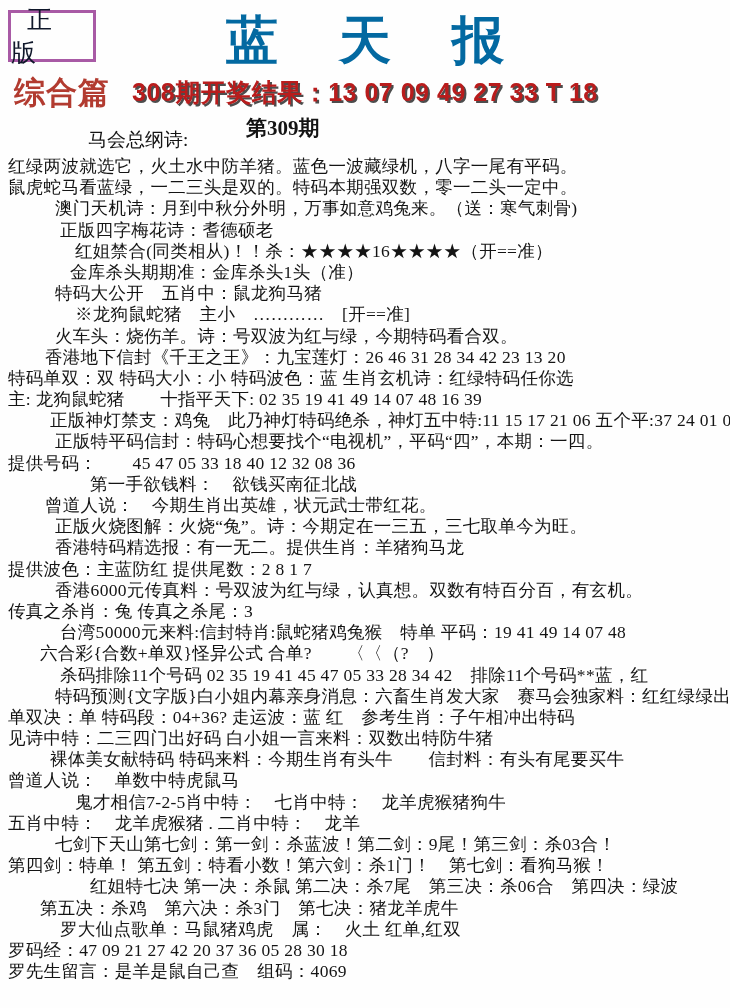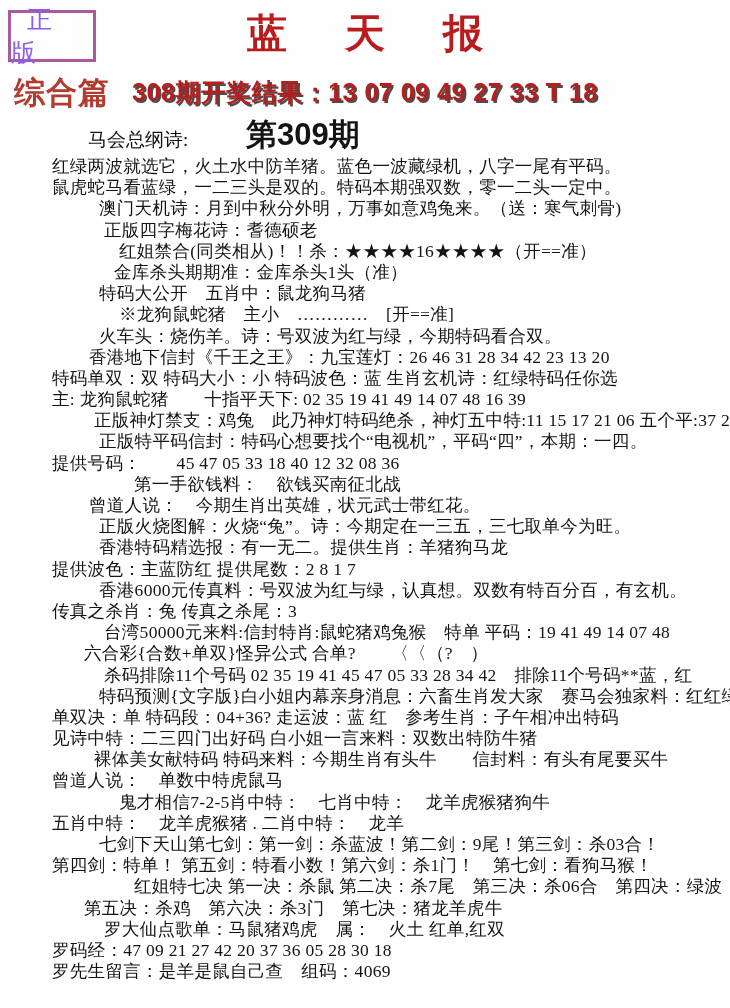--- a/index.html
+++ b/index.html
@@ -4,48 +4,48 @@
 <style>
   html,body{margin:0;padding:0;background:#ffffff;}
   .page{
     position:relative;width:730px;height:1008px;background:#fefefe;
     font-family:"Liberation Serif","DejaVu Serif",serif;color:#141414;
     overflow:hidden;
   }
   
   .badge{
     position:absolute;left:8px;top:10px;width:82px;height:46px;
-    border:3px solid #a85aa5;color:#8b5cf6;
+    border:3px solid #a85aa5;color:#0f172a;
     display:flex;align-items:center;justify-content:center;
     font-size:25px;letter-spacing:16px;text-indent:16px;font-weight:500;
   }
   .title{
     position:absolute;left:0;top:6px;width:100%;text-align:center;
-    color:#b91c1c;font-size:40px;font-weight:600;word-spacing:48px;
+    color:#0369a1;font-size:52px;font-weight:600;word-spacing:48px;
   }
   .section{
     position:absolute;left:14px;top:72px;font-size:31px;color:#b23b30;
     font-weight:700;letter-spacing:1px;
   }
   .result{
     position:absolute;left:132px;top:76px;font-size:25px;color:#b91c1c;
     font-weight:800;text-shadow:2px 2px 0 #4d4d4d;
     font-family:"Liberation Sans","DejaVu Sans",sans-serif;letter-spacing:.5px;
     white-space:nowrap;
   }
   .issue-label{position:absolute;left:88px;top:127px;font-size:19px;text-align:right;}
   .issue-num{
-    position:absolute;left:246px;top:114px;font-size:31px;font-weight:700;
-    font-family:Liberation Sans, sans-serif;
+    position:absolute;left:246px;top:114px;font-size:21px;font-weight:700;
+    font-family:Liberation Serif, serif;
   }
   
   .bodytext{position:absolute;left:8px;top:156px;right:0;bottom:0;}
   .ln{
     height:21.2px;line-height:21.2px;font-size:17.5px;
-    white-space:nowrap;overflow:hidden;letter-spacing:.3px;margin-left:44px;
+    white-space:nowrap;overflow:hidden;letter-spacing:.3px;
   }
   .iA{padding-left:32px}.iB{padding-left:37px}.iC{padding-left:42px}
   .iD{padding-left:47px}.iE{padding-left:52px}.iF{padding-left:62px}
   .iG{padding-left:67px}.iH{padding-left:82px}
 </style>
 </head>
 <body>
 
 <div class="page">
 

